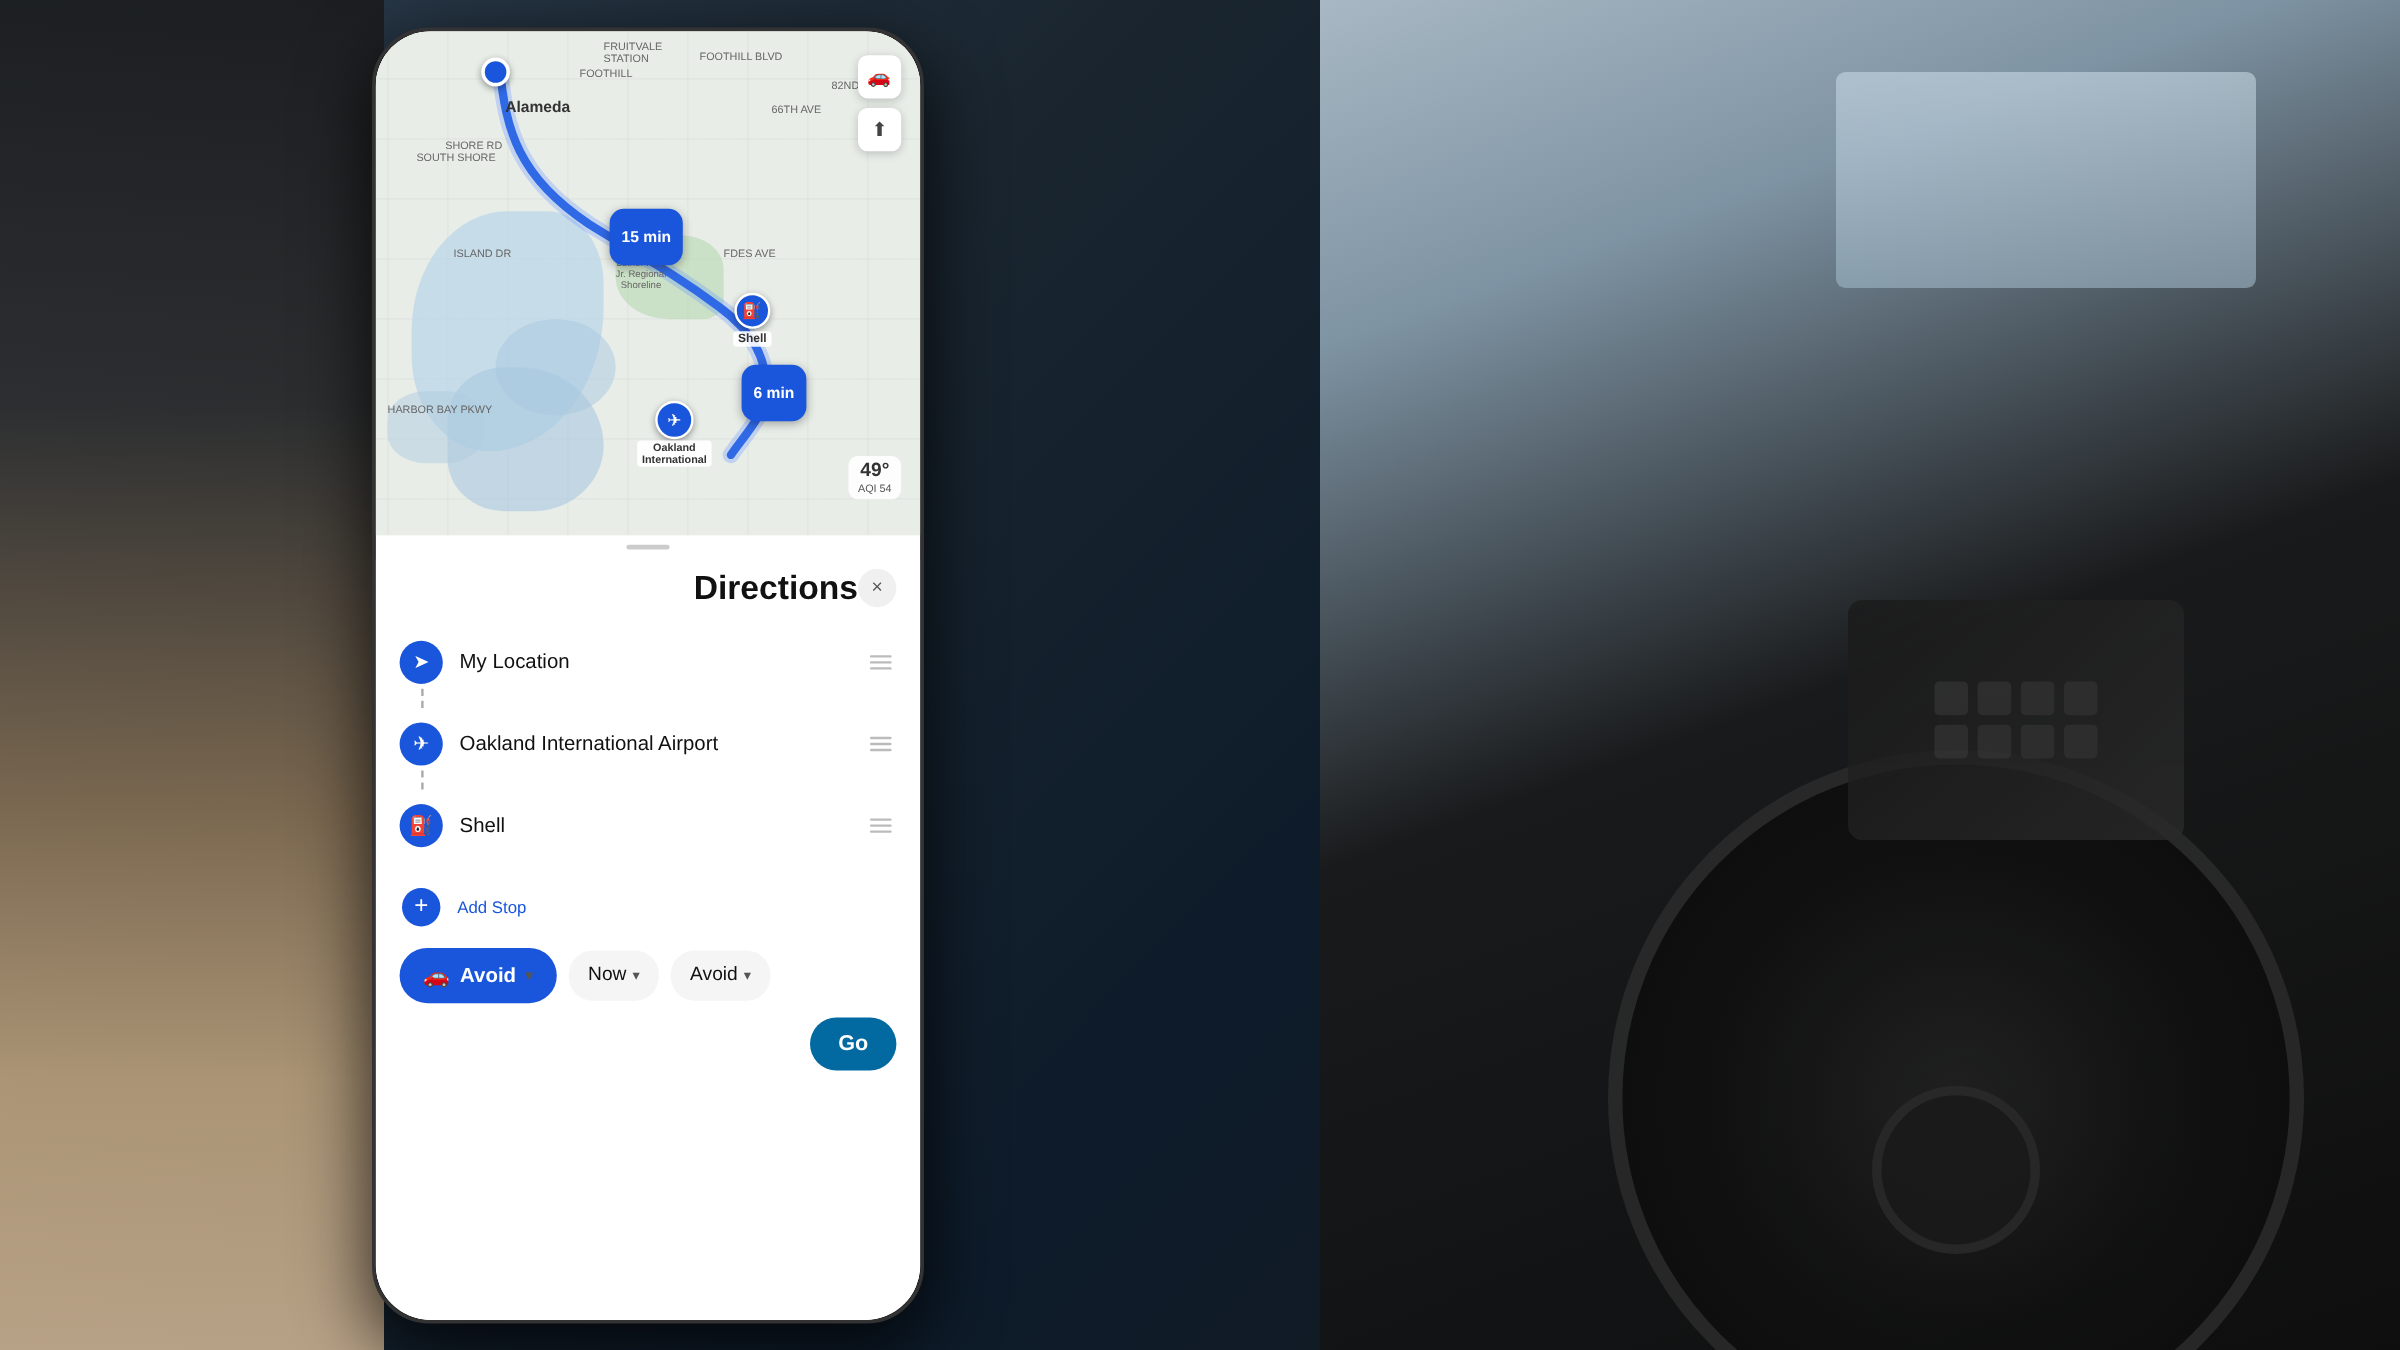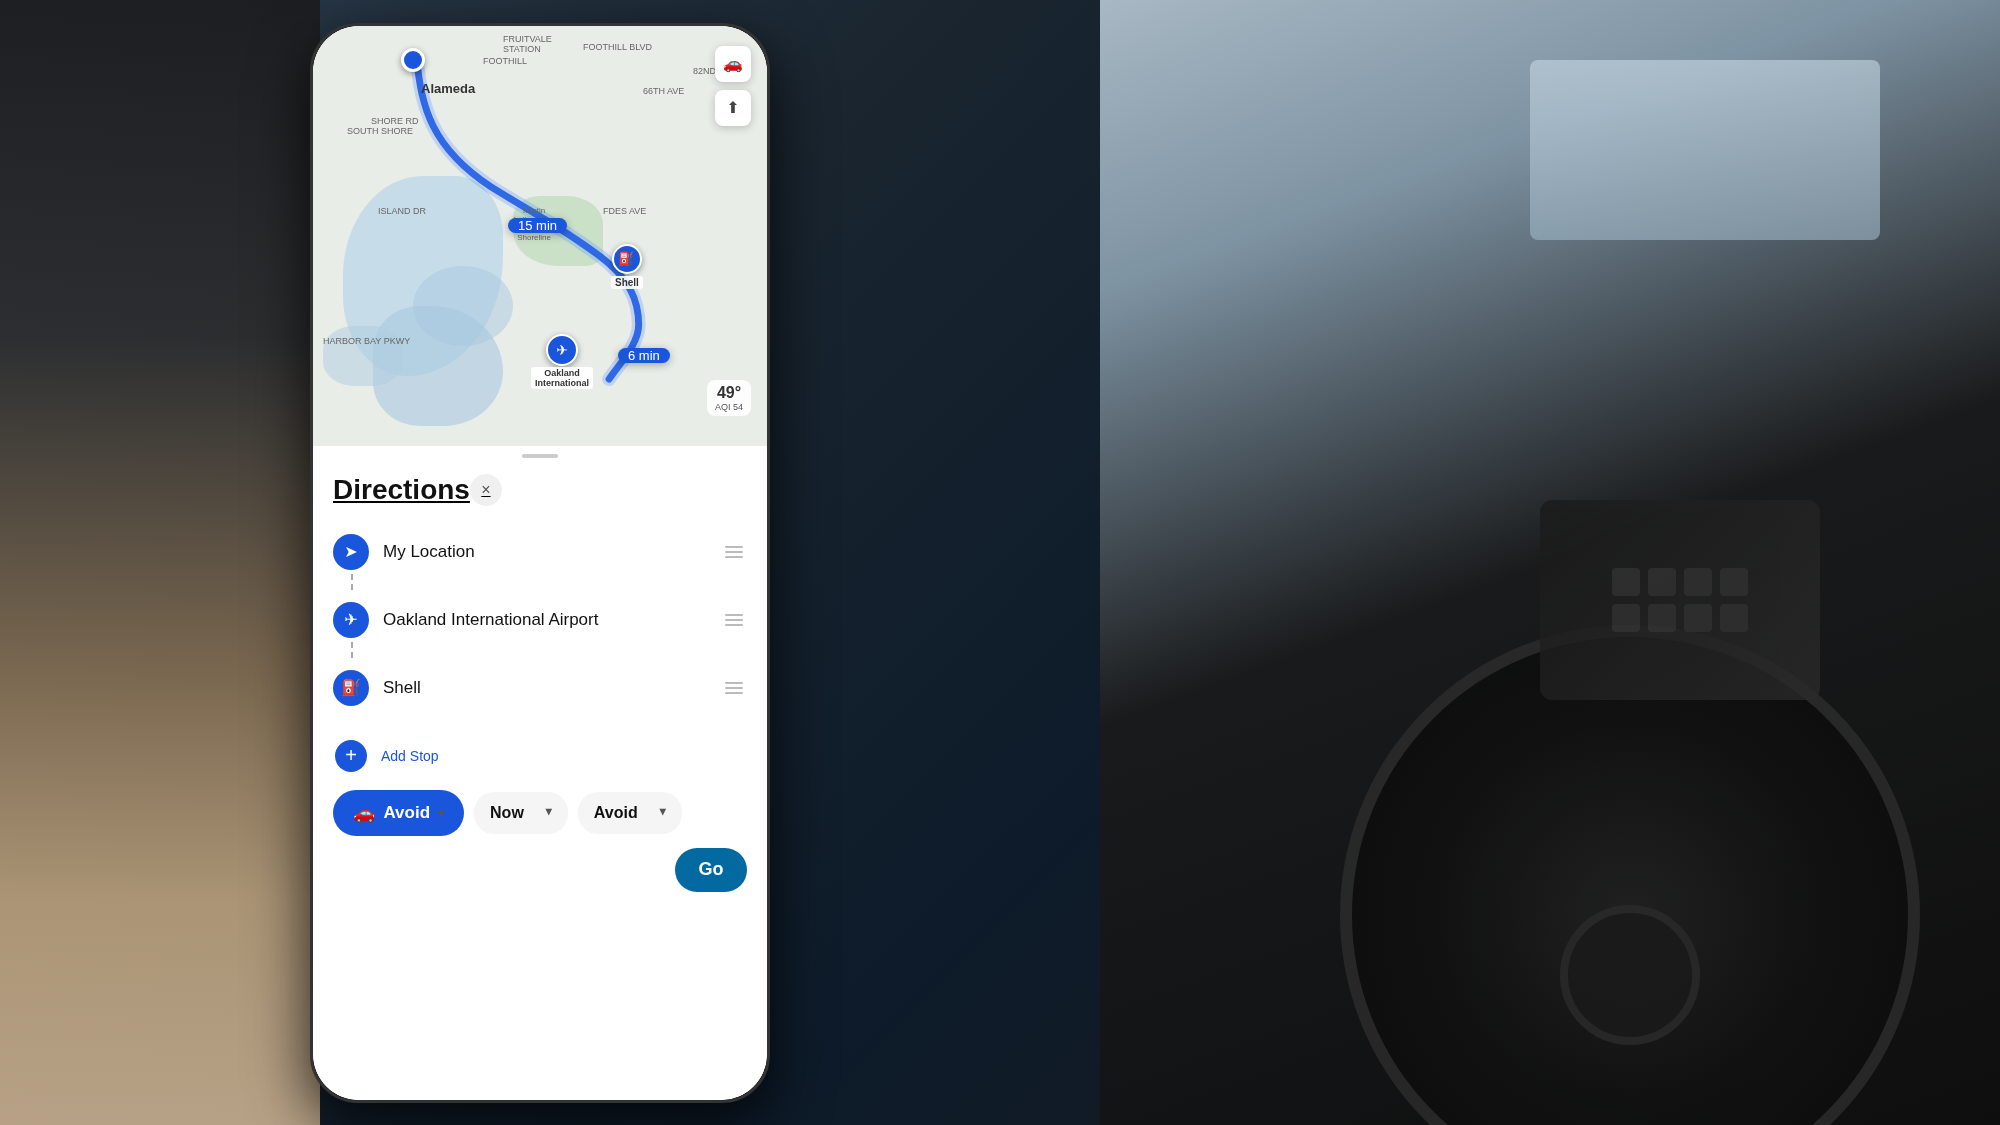--- a/index.html
+++ b/index.html
@@ -133,25 +133,24 @@
       border-radius: 50%;
       border: 3px solid white;
       box-shadow: 0 2px 6px rgba(0,0,0,0.4);
     }
 
     .map-badge {
       position: absolute;
       background: #1a56db;
       color: white;
       border-radius: 12px;
-      padding: 0 10px;
+      padding: 16px 10px;
       font-size: 13px;
-      font-weight: 400;
+      font-weight: 700;
       box-shadow: 0 2px 8px rgba(0,0,0,0.3);
-      margin-top: 44px;
     }
 
     .badge-15min {
       top: 148px;
       left: 195px;
     }
 
     .badge-6min {
       top: 278px;
       left: 305px;
@@ -286,23 +285,22 @@
     .directions-panel {
       flex: 1;
       background: white;
       padding: 0 20px 20px;
       overflow: hidden;
     }
 
     .directions-header {
       display: flex;
       align-items: center;
-      justify-content: flex-start;
+      justify-content: flex-end;
       padding: 8px 0 16px;
-      text-decoration: underline;
     }
 
     .directions-title {
       font-size: 28px;
       font-weight: 700;
       color: #111;
     }
 
     .close-btn {
       width: 32px;
@@ -431,25 +429,25 @@
 
     .drive-btn-icon {
       font-size: 18px;
     }
 
     .dropdown-btn {
       background: #f5f5f5;
       border-radius: 20px;
       padding: 12px 16px;
       font-size: 16px;
-      font-weight: 700;
+      font-weight: 400;
       color: #111;
       display: flex;
-      align-items: flex-start;
-      gap: 22px;
+      align-items: center;
+      gap: 5px;
       cursor: pointer;
     }
 
     .chevron {
       font-size: 12px;
       color: #555;
     }
 
     
     .map-city-label {

